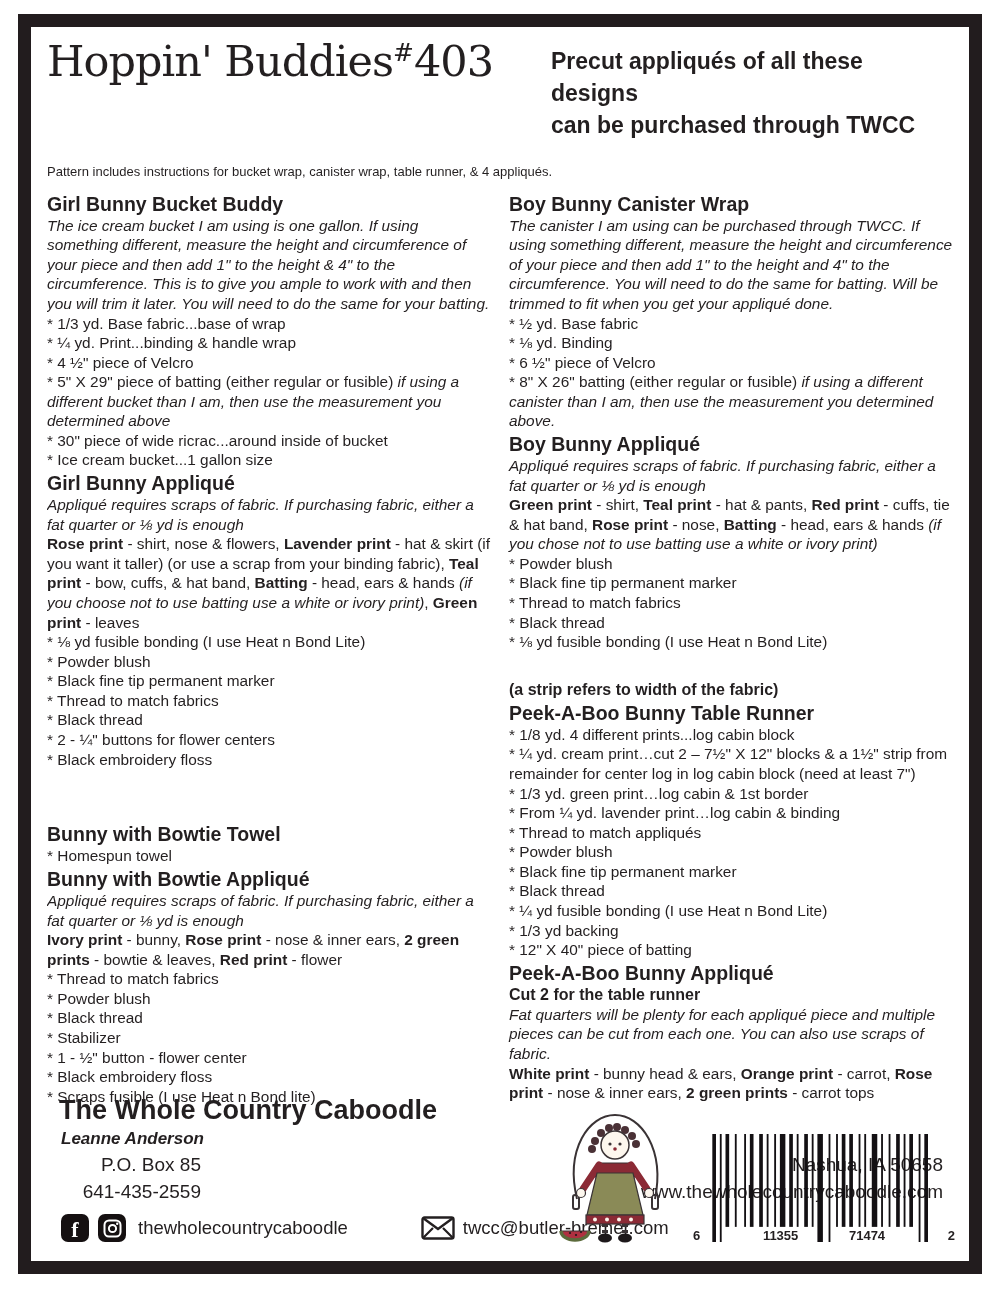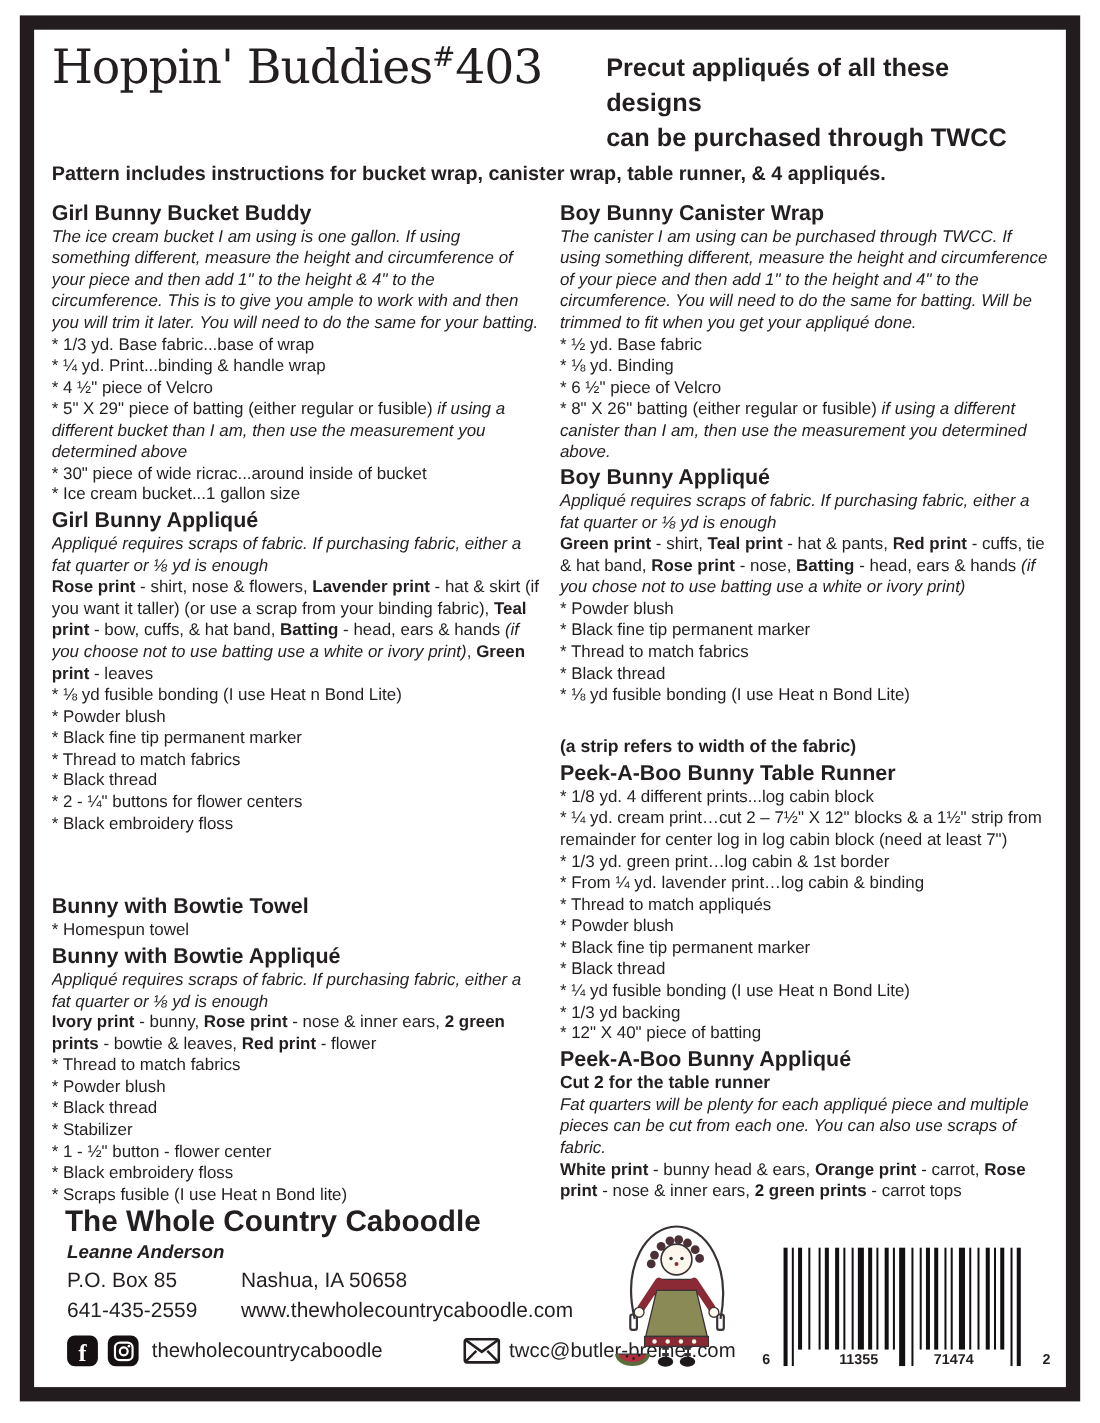--- a/index.html
+++ b/index.html
@@ -15,36 +15,36 @@
   
   .hdr{display:flex;align-items:flex-start;}
   .title{
     font-family:"DejaVu Serif","Liberation Serif",serif;
     font-size:43px;line-height:1.05;letter-spacing:-1px;white-space:nowrap;
   }
   .title .hash{font-size:25px;vertical-align:super;letter-spacing:0;}
   .promo{
     margin-left:58px;margin-top:6px;font-weight:700;font-size:23px;line-height:1.4;
   }
-  .tagline{font-weight:700;font-size:18px;margin-top:6px;margin-bottom:12px;}
+  .tagline{font-weight:400;font-size:13px;margin-top:22px;margin-bottom:12px;}
   
   .cols{display:grid;grid-template-columns:1fr 1fr;column-gap:18px;height:952px;overflow:hidden;}
   .col{font-size:15.4px;line-height:1.27;}
   .blk{margin:0;}
   .blk.h{font-size:19.5px;font-weight:700;line-height:1.24;margin-top:1px;}
   .blk.b{font-weight:700;font-size:16px;line-height:1.25;}
   .blk.i{font-style:italic;}
   .gap{width:100%;}
   .bb{font-weight:700;}
   .ii{font-style:italic;}
   
   .footer{position:absolute;left:28px;right:26px;bottom:14px;height:152px;}
   .brand{font-weight:700;font-size:27px;letter-spacing:0;}
   .owner{font-weight:700;font-size:17px;margin:3px 0 4px 2px;font-style:italic;}
-  .crow{display:grid;grid-template-columns:140px auto;column-gap:18px;font-size:19px;margin:2px 0 0 2px;line-height:1.3;}
+  .crow{display:grid;grid-template-columns:140px auto;column-gap:18px;font-size:19px;margin:2px 0 0 2px;line-height:1.3;text-align:right;}
   .social{display:flex;align-items:center;margin-top:10px;margin-left:2px;gap:9px;}
   .icon-box{width:28px;height:28px;background:#151011;border-radius:7px;display:flex;align-items:center;justify-content:center;flex:0 0 auto;}
   .fb-glyph{color:#fff;font-family:"Liberation Serif",serif;font-weight:700;font-size:22px;line-height:1;transform:translateY(2px);}
   .handle{font-size:18.5px;margin-left:3px;}
   .email-group{display:flex;align-items:center;gap:8px;margin-left:64px;}
   .email-text{font-size:18.5px;}
   .f-right{position:absolute;right:0;bottom:4px;display:flex;align-items:flex-end;gap:34px;}
   .barcode{display:flex;flex-direction:column;width:238px;}
   .bc-digits{display:flex;font-size:13px;font-weight:700;margin-top:-14px;justify-content:space-between;padding:0 0px;}
   .bc-digits .d6{transform:translateX(-12px);}

